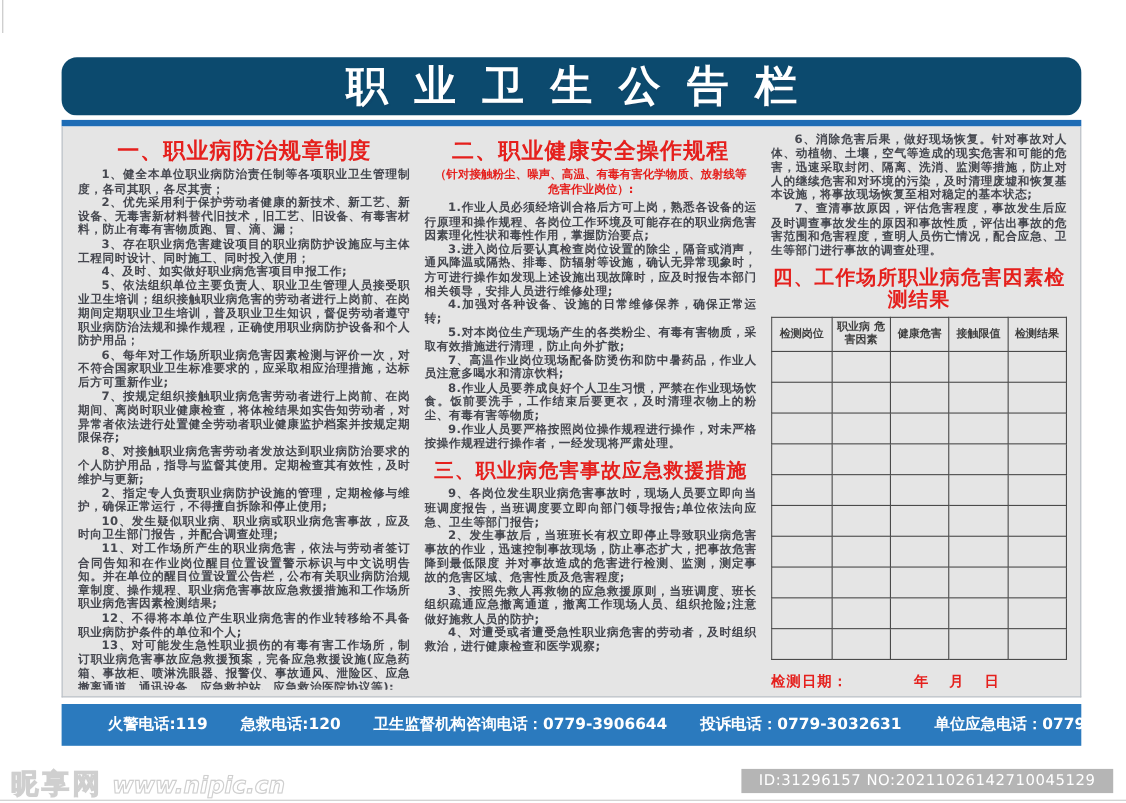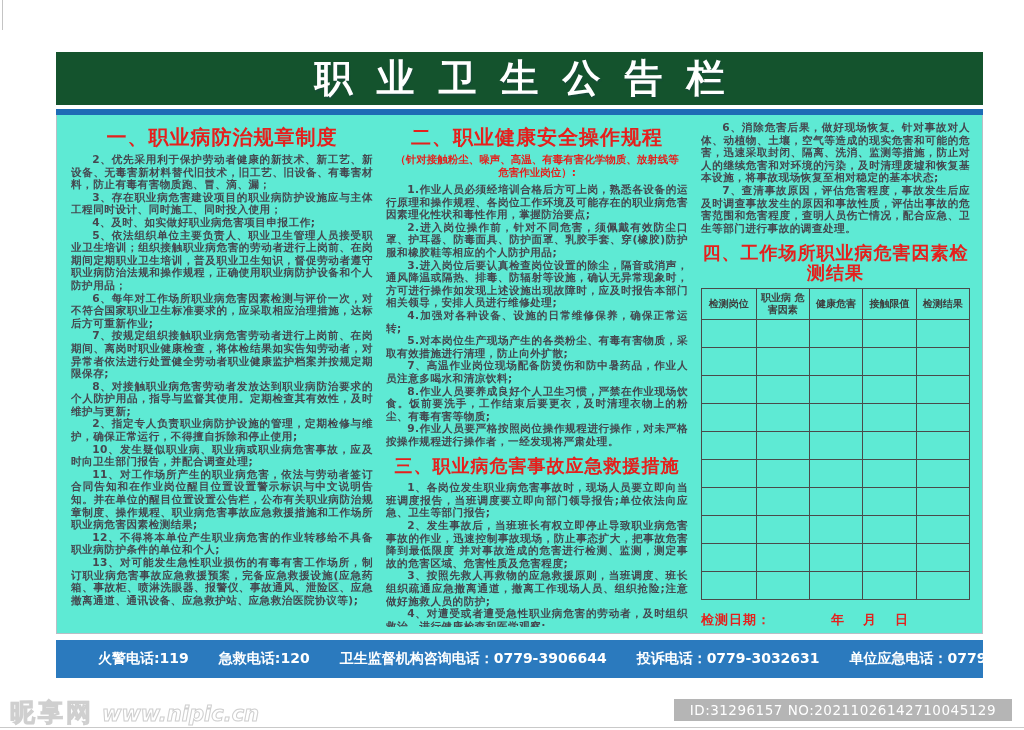--- a/index.html
+++ b/index.html
@@ -6,31 +6,31 @@
   body{
     width:1024px;height:730px;position:relative;overflow:hidden;
     background:#ffffff;
     font-family:"DejaVu Sans","Liberation Sans",sans-serif;
   }
   .edge-tick{position:absolute;left:2px;top:0;height:30px;border-left:1px solid #c4c4c4;}
   .bottom-line{position:absolute;left:0;right:0;top:727px;border-top:1px solid #c9c9c9;}
 
   .board{position:absolute;left:56px;top:52px;width:927px;}
   .title-bar{
-    height:53px;background:#14532d;display:flex;align-items:center;justify-content:center;
+    height:53px;background:#0c4a6e;display:flex;align-items:center;justify-content:center;border-radius:14px;
   }
   .title-bar .t{
     color:#ffffff;font-size:38px;font-weight:bold;letter-spacing:24px;text-indent:24px;
     text-shadow:1px 2px 1px rgba(30,60,90,.25);white-space:nowrap;
   }
   .gap{height:4px;background:#ffffff;}
   .sep{height:6px;background:#1e6cb5;}
 
   .content{
-    background:#5eead4;border:1px solid #b8bfc6;border-top:none;
+    background:#e5e5e5;border:1px solid #b8bfc6;border-top:none;
     height:506px;display:flex;gap:13px;padding:6px 12px 6px 14px;overflow:hidden;
   }
   .col{overflow:hidden;}
   .col1{flex:0 0 302px;}
   .col2{flex:0 0 302px;}
   .col3{flex:1 1 auto;}
 
   .h-red{
     color:#e5201d;font-weight:bold;text-align:center;
     font-size:20px;letter-spacing:1px;margin:5px 0 5px;line-height:1.1;
@@ -89,48 +89,48 @@
   <div class="title-bar">
     <div class="t">职业卫生公告栏</div>
   </div>
   <div class="gap"></div>
   <div class="sep"></div>
 
   <div class="content">
 
     <div class="col col1">
       <div class="h-red">一、职业病防治规章制度</div>
+      <p>1、健全本单位职业病防治责任制等各项职业卫生管理制度，各司其职，各尽其责；</p>
       <p>2、优先采用利于保护劳动者健康的新技术、新工艺、新设备、无毒害新材料替代旧技术，旧工艺、旧设备、有毒害材料，防止有毒有害物质跑、冒、滴、漏；</p>
       <p>3、存在职业病危害建设项目的职业病防护设施应与主体工程同时设计、同时施工、同时投入使用；</p>
       <p>4、及时、如实做好职业病危害项目申报工作;</p>
       <p>5、依法组织单位主要负责人、职业卫生管理人员接受职业卫生培训；组织接触职业病危害的劳动者进行上岗前、在岗期间定期职业卫生培训，普及职业卫生知识，督促劳动者遵守职业病防治法规和操作规程，正确使用职业病防护设备和个人防护用品；</p>
       <p>6、每年对工作场所职业病危害因素检测与评价一次，对不符合国家职业卫生标准要求的，应采取相应治理措施，达标后方可重新作业;</p>
       <p>7、按规定组织接触职业病危害劳动者进行上岗前、在岗期间、离岗时职业健康检查，将体检结果如实告知劳动者，对异常者依法进行处置健全劳动者职业健康监护档案并按规定期限保存;</p>
       <p>8、对接触职业病危害劳动者发放达到职业病防治要求的个人防护用品，指导与监督其使用。定期检查其有效性，及时维护与更新;</p>
       <p>2、指定专人负责职业病防护设施的管理，定期检修与维护，确保正常运行，不得擅自拆除和停止使用;</p>
       <p>10、发生疑似职业病、职业病或职业病危害事故，应及时向卫生部门报告，并配合调查处理;</p>
       <p>11、对工作场所产生的职业病危害，依法与劳动者签订合同告知和在作业岗位醒目位置设置警示标识与中文说明告知。并在单位的醒目位置设置公告栏，公布有关职业病防治规章制度、操作规程、职业病危害事故应急救援措施和工作场所职业病危害因素检测结果;</p>
       <p>12、不得将本单位产生职业病危害的作业转移给不具备职业病防护条件的单位和个人;</p>
       <p>13、对可能发生急性职业损伤的有毒有害工作场所，制订职业病危害事故应急救援预案，完备应急救援设施(应急药箱、事故柜、喷淋洗眼器、报警仪、事故通风、泄险区、应急撤离通道、通讯设备、应急救护站、应急救治医院协议等);</p>
 
     </div>
 
     <div class="col col2">
       <div class="h-red">二、职业健康安全操作规程</div>
       <div class="sub-red">（针对接触粉尘、噪声、高温、有毒有害化学物质、放射线等危害作业岗位）:</div>
       <p>1.作业人员必须经培训合格后方可上岗，熟悉各设备的运行原理和操作规程、各岗位工作环境及可能存在的职业病危害因素理化性状和毒性作用，掌握防治要点;</p>
-      <p>2.进入岗位操作前，针对不同危害，须佩戴有效防尘口罩、护耳器、防毒面具、防护面罩、乳胶手套、穿(橡胶)防护服和橡胶鞋等相应的个人防护用品;</p>
       <p>3.进入岗位后要认真检查岗位设置的除尘，隔音或消声，通风降温或隔热、排毒、防辐射等设施，确认无异常现象时，方可进行操作如发现上述设施出现故障时，应及时报告本部门相关领导，安排人员进行维修处理;</p>
       <p>4.加强对各种设备、设施的日常维修保养，确保正常运转;</p>
       <p>5.对本岗位生产现场产生的各类粉尘、有毒有害物质，采取有效措施进行清理，防止向外扩散;</p>
       <p>7、高温作业岗位现场配备防烫伤和防中暑药品，作业人员注意多喝水和清凉饮料;</p>
       <p>8.作业人员要养成良好个人卫生习惯，严禁在作业现场饮食。饭前要洗手，工作结束后要更衣，及时清理衣物上的粉尘、有毒有害等物质;</p>
       <p>9.作业人员要严格按照岗位操作规程进行操作，对未严格按操作规程进行操作者，一经发现将严肃处理。</p>
       <div class="h-red small">三、职业病危害事故应急救援措施</div>
-      <p>1、各岗位发生职业病危害事故时，现场人员要立即向当班调度报告，当班调度要立即向部门领导报告;单位依法向应急、卫生等部门报告;</p>
+      <p>9、各岗位发生职业病危害事故时，现场人员要立即向当班调度报告，当班调度要立即向部门领导报告;单位依法向应急、卫生等部门报告;</p>
       <p>2、发生事故后，当班班长有权立即停止导致职业病危害事故的作业，迅速控制事故现场，防止事态扩大，把事故危害降到最低限度 并对事故造成的危害进行检测、监测，测定事故的危害区域、危害性质及危害程度;</p>
       <p>3、按照先救人再救物的应急救援原则，当班调度、班长组织疏通应急撤离通道，撤离工作现场人员、组织抢险;注意做好施救人员的防护;</p>
       <p>4、对遭受或者遭受急性职业病危害的劳动者，及时组织救治，进行健康检查和医学观察;</p>
 
     </div>
 
     <div class="col col3">
       <p>6、消除危害后果，做好现场恢复。针对事故对人体、动植物、土壤，空气等造成的现实危害和可能的危害，迅速采取封闭、隔离、洗消、监测等措施，防止对人的继续危害和对环境的污染，及时清理废墟和恢复基本设施，将事故现场恢复至相对稳定的基本状态;</p>
       <p>7、查清事故原因，评估危害程度，事故发生后应及时调查事故发生的原因和事故性质，评估出事故的危害范围和危害程度，查明人员伤亡情况，配合应急、卫生等部门进行事故的调查处理。</p>
       <div class="h-red small">四、工作场所职业病危害因素检测结果</div>

